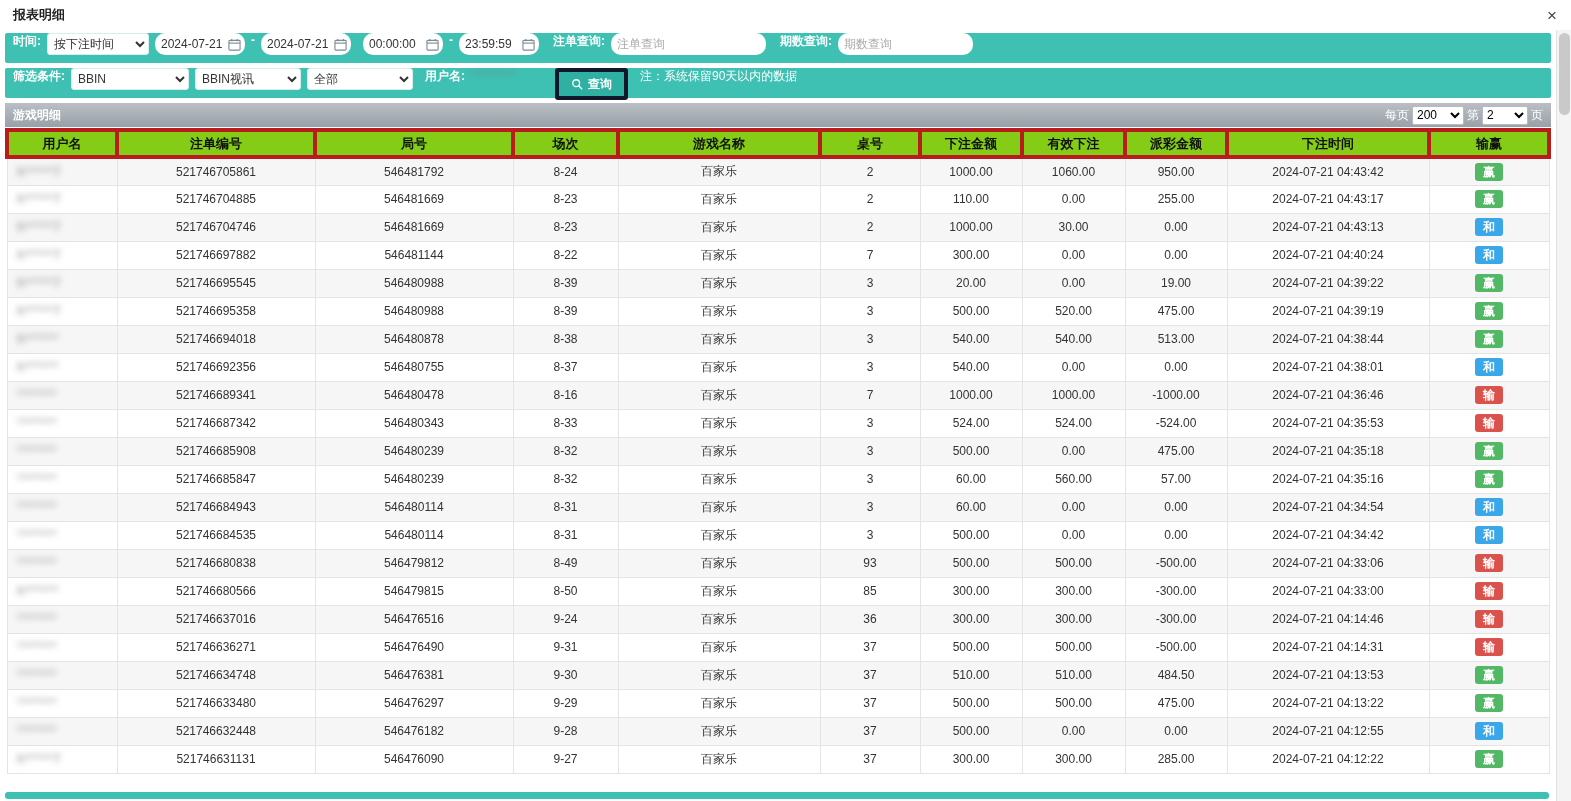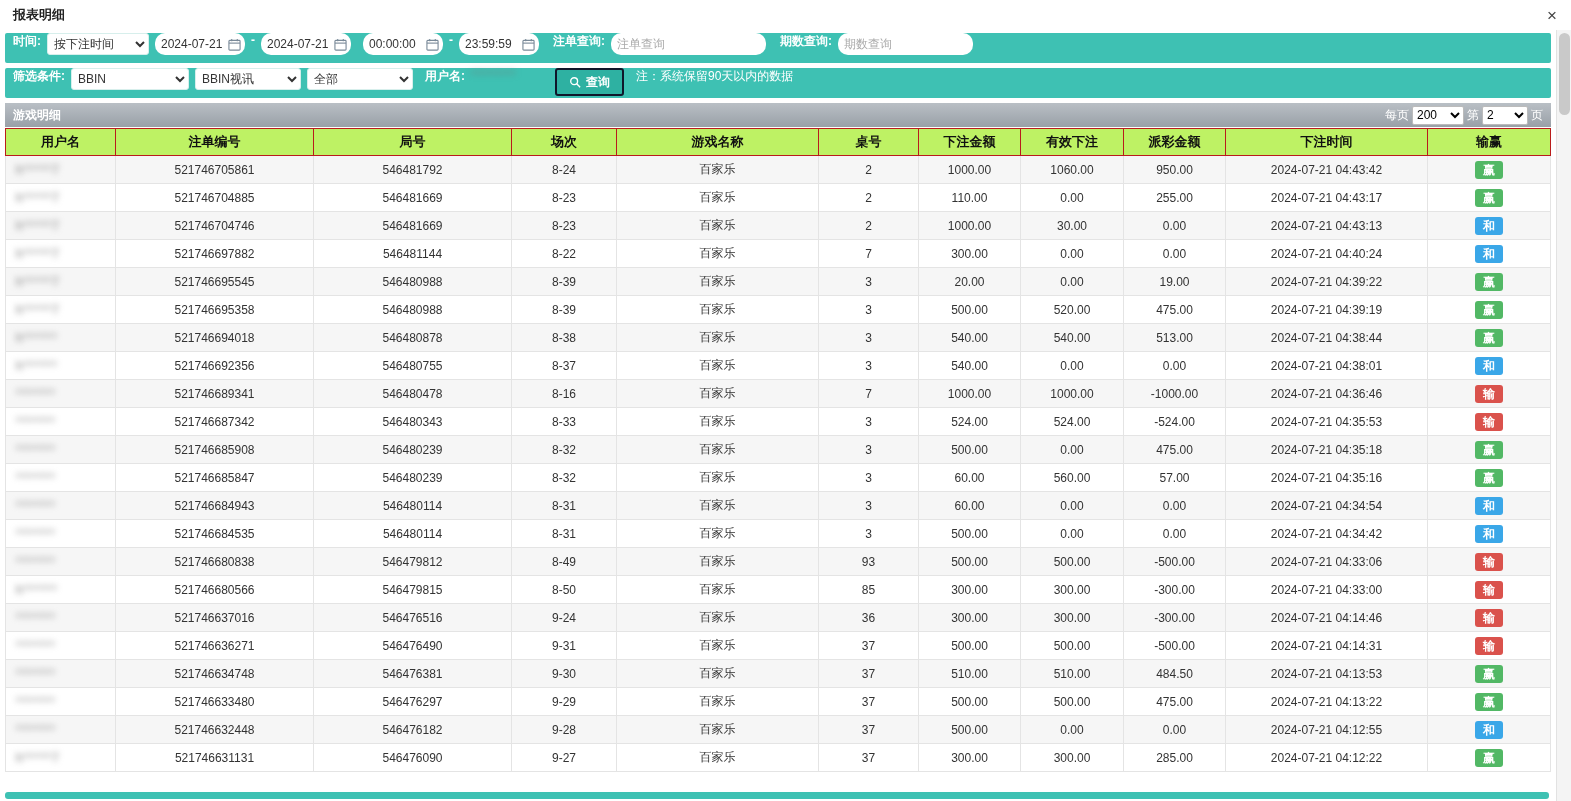--- a/index.html
+++ b/index.html
@@ -15,30 +15,30 @@
   .filter-row{background:#3ec1b3;height:30px;display:flex;align-items:flex-start;gap:6px;padding:0 8px;margin-bottom:5px;border-radius:2px}
   .flabel{color:#fff;font-size:12px;font-weight:bold;white-space:nowrap}
   .note{color:#fff;font-size:12px;margin-left:6px}
   select.fsel{height:22px;font-size:12px;border:1px solid #d7efec;border-radius:3px;background:#fff;color:#333;padding:0 2px}
   .finput{height:22px;border:none;border-radius:10px;font-size:12px;padding:0 6px;color:#333;background:#fff}
   .finput::placeholder{color:#aaa}
   .date-wrap{position:relative;display:flex;align-items:center}
   .date-wrap .finput{padding-right:20px;width:100%}
   .cal-icon{position:absolute;right:4px;width:13px;height:13px}
   .dash{color:#fff;font-size:12px;font-weight:bold}
-  .search-btn{height:24px;display:inline-flex;align-items:center;gap:5px;background:#2eb1a2;border:2px solid #0f172a;border-radius:3px;color:#fff;font-size:12px;font-weight:bold;padding:12px 12px;cursor:pointer}
+  .search-btn{height:24px;display:inline-flex;align-items:center;gap:5px;background:#2eb1a2;border:4px solid #0f172a;border-radius:3px;color:#fff;font-size:12px;font-weight:bold;padding:12px 12px;cursor:pointer}
   .blurred{filter:blur(3px);color:#777;letter-spacing:1px;user-select:none}
   
   .section-bar{height:24px;background:linear-gradient(#b9bfc5,#99a0a7);display:flex;align-items:center;justify-content:space-between;padding:0 8px;margin-bottom:1px}
   .section-title{color:#fff;font-size:12px;font-weight:bold}
   .pager{display:flex;align-items:center;gap:3px;color:#fff;font-size:12px}
   .pager select{height:19px;font-size:12px;border:1px solid #bbb;border-radius:2px;background:#fff}
   
   table{width:100%;border-collapse:collapse;table-layout:fixed;background:#fff;font-size:12px;color:#333}
-  th{height:27px;font-weight:bold;font-size:13px;border:1px solid #b91c1c;background:#bef264;text-align:center;color:#111}
+  th{height:27px;font-weight:bold;font-size:13px;border:4px solid #b91c1c;background:#84cc16;text-align:center;color:#111}
   td{height:28px;border:1px solid #e4e4e4;text-align:center;overflow:hidden;white-space:nowrap;padding:0 4px}
   tbody tr:nth-child(odd) td{background:#f6f6f6}
   tbody tr:nth-child(even) td{background:#ffffff}
   td.user-cell{text-align:left;padding-left:10px}
   .badge{display:inline-block;min-width:28px;padding:2px 7px;border-radius:3px;color:#fff;font-size:12px;font-weight:bold;line-height:14px}
   .badge.win{background:#52b865}
   .badge.draw{background:#3aa7e8}
   .badge.lose{background:#da524c}
   
   .scrollbar{position:absolute;top:30px;right:0;width:15px;bottom:0;background:#f4f4f4;border-left:1px solid #e2e2e2}

